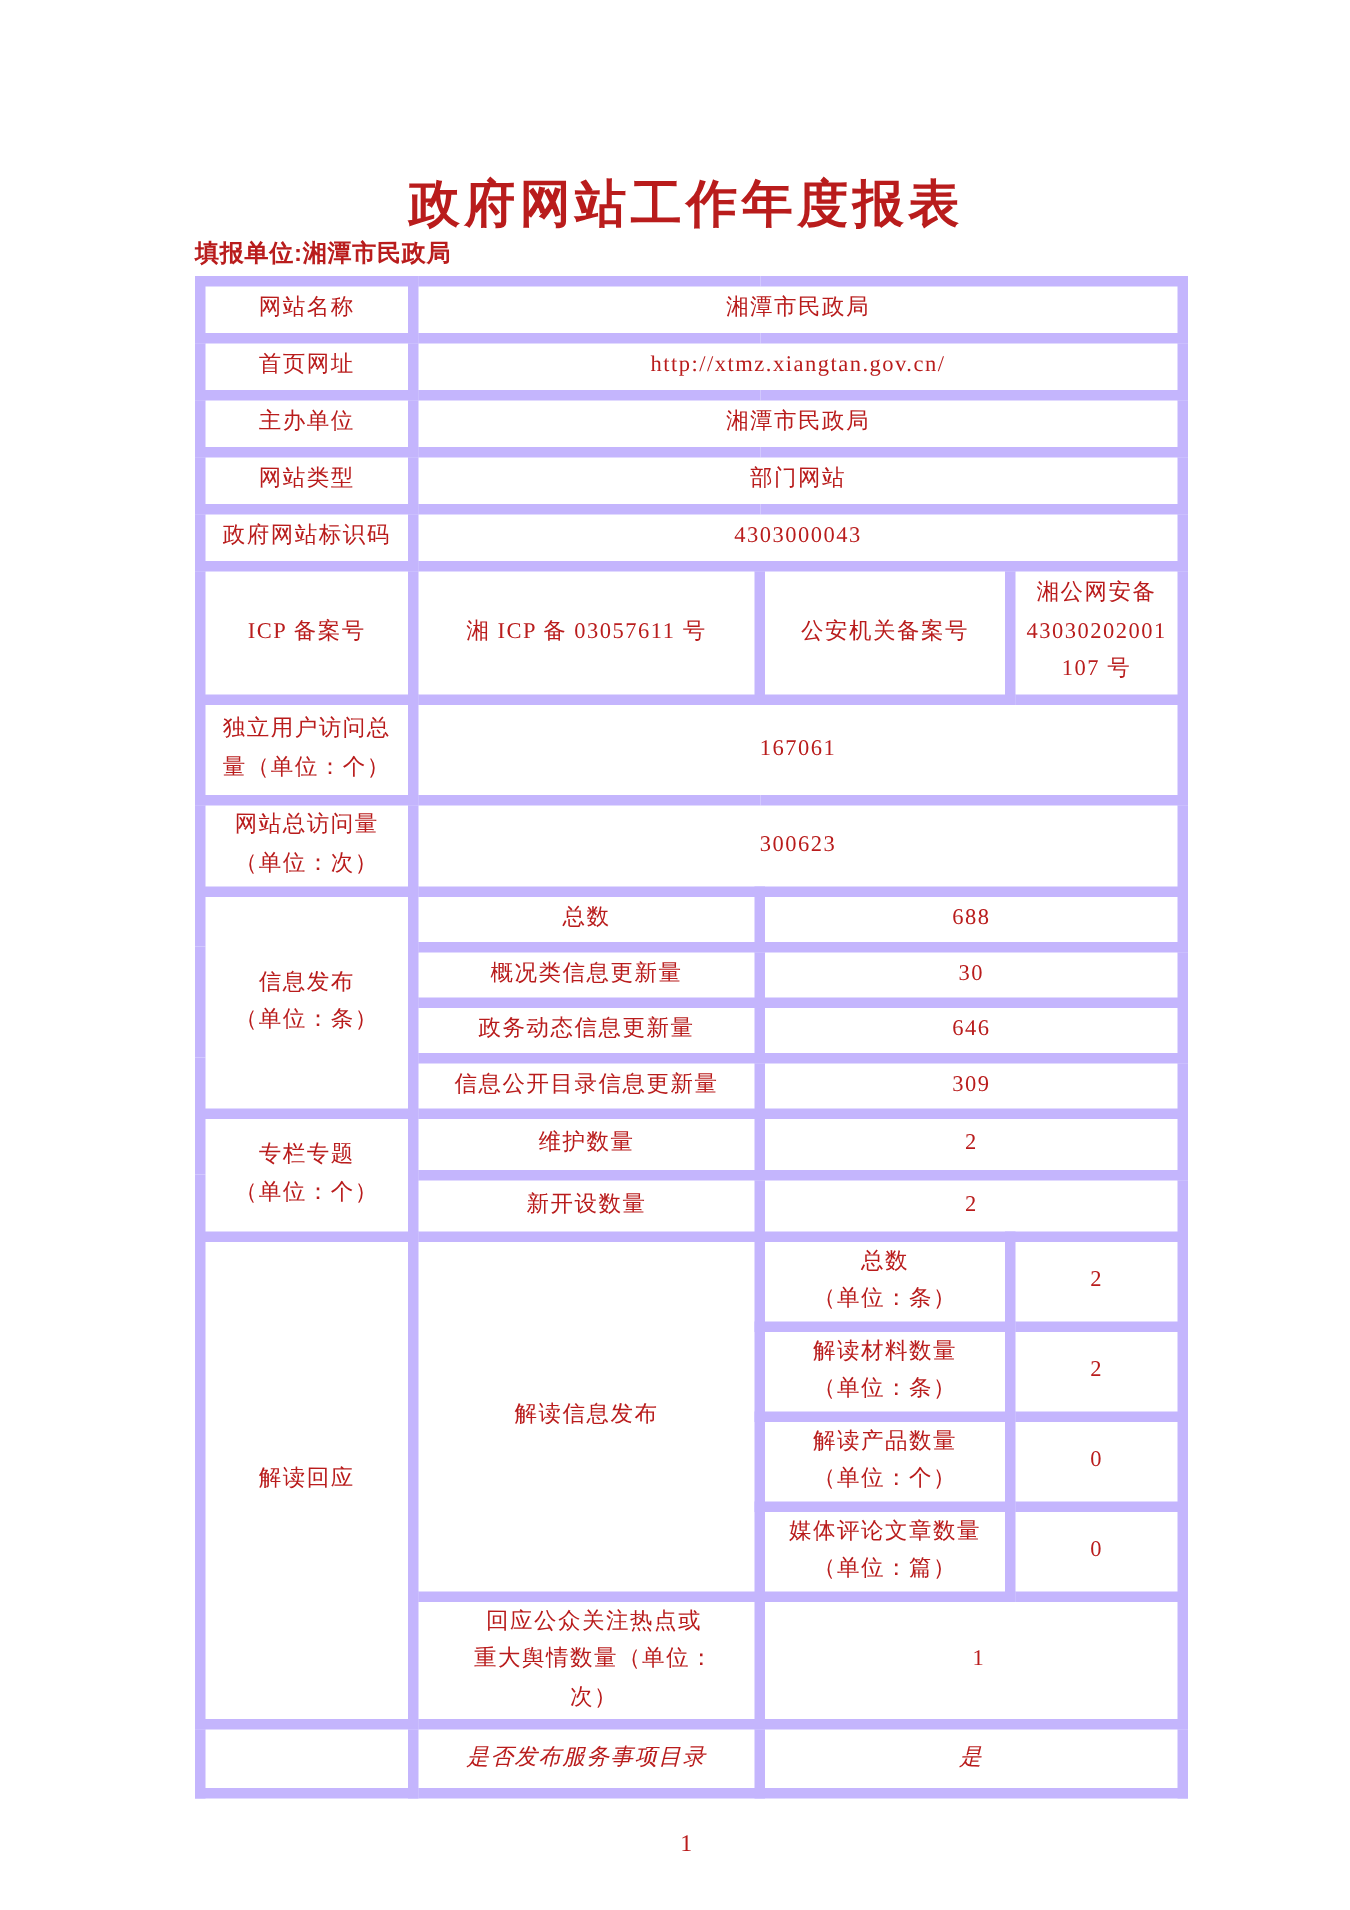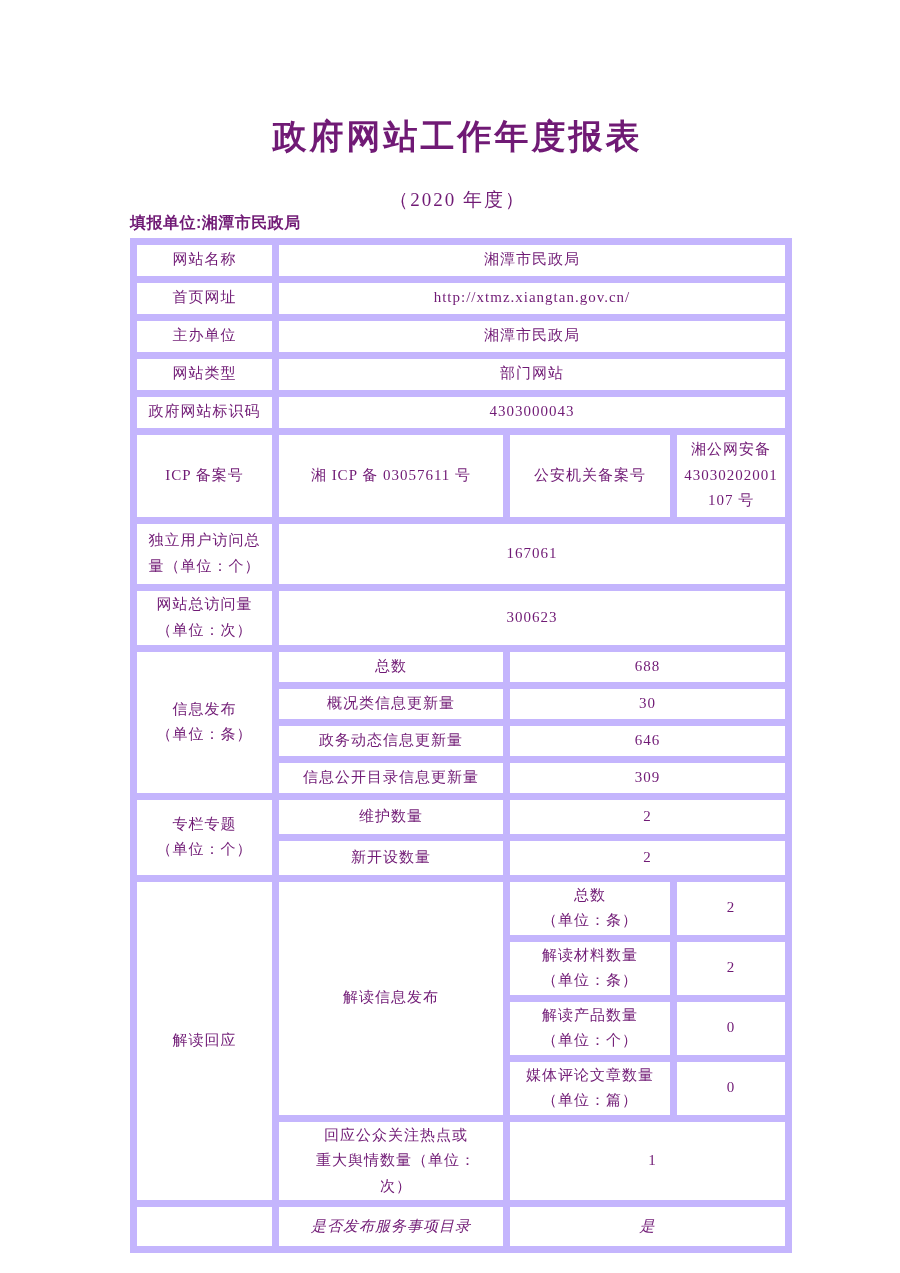--- a/index.html
+++ b/index.html
@@ -1,21 +1,21 @@
 <!DOCTYPE html>
 <html><head>
 <meta charset="utf-8">
 <style>
   html, body { margin: 0; padding: 0; background: #ffffff; }
   .page {
     position: relative;
     width: 900px;
     height: 1273px;
     background: #ffffff;
-    color: #701a75;
+    color: #b91c1c;
     font-family: "Liberation Serif", "DejaVu Serif", serif;
     overflow: hidden;
   }
   .content { width: 655px; margin-left: 130px; }
   .doc-title {
     padding-top: 116px;
     text-align: center;
     font-size: 34px;
     font-weight: 700;
     letter-spacing: 3px;
@@ -67,21 +67,20 @@
     font-size: 16px;
   }
 </style>
 </head>
 <body>
 
 <div class="page">
   <div class="content">
 
     <div class="doc-title">政府网站工作年度报表</div>
-    <div class="doc-subtitle">（2020 年度）</div>
     <div class="reporting-unit">填报单位:湘潭市民政局</div>
 
     <table class="report">
       <colgroup>
         <col style="width:142px">
         <col style="width:231px">
         <col style="width:167px">
         <col style="width:115px">
       </colgroup>
       <tbody>

